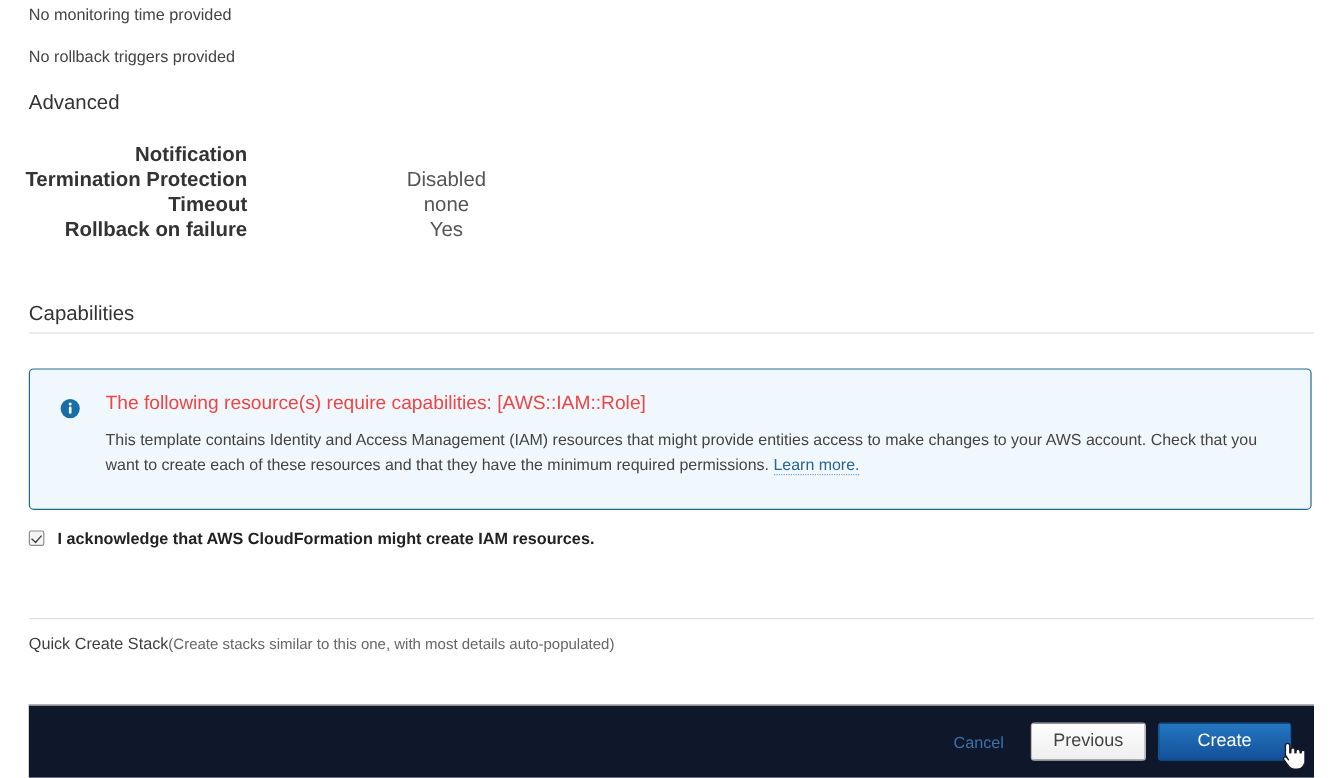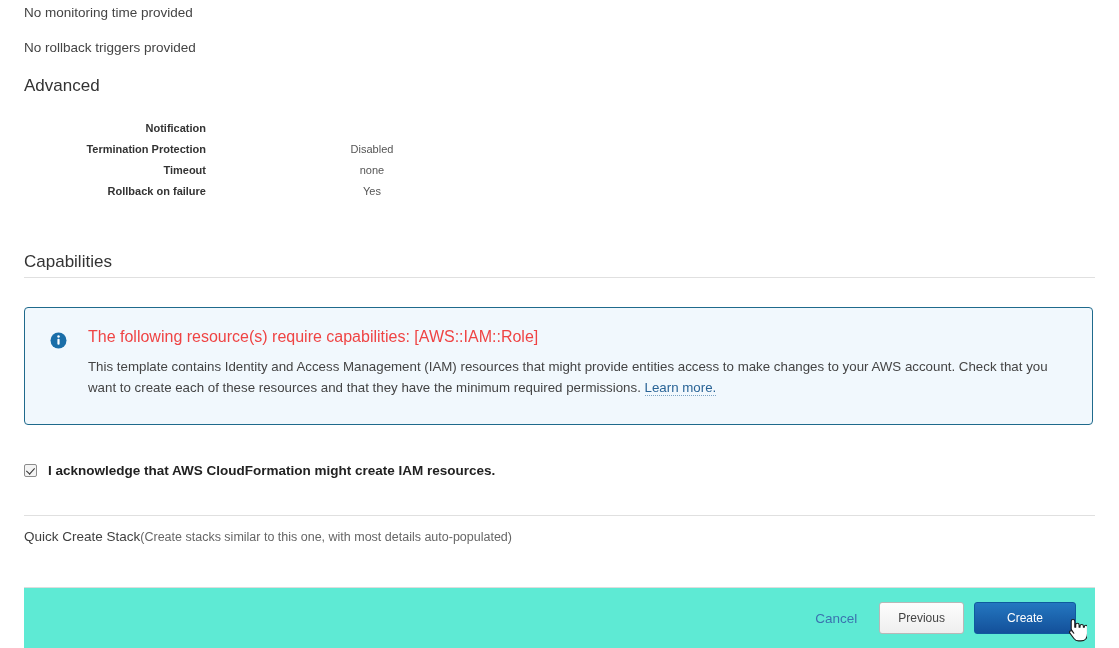--- a/index.html
+++ b/index.html
@@ -48,21 +48,21 @@
     position: absolute;
     left: 0;
     top: 118px;
     width: 520px;
     border-collapse: collapse;
   }
   .kv-table td {
     padding: 0;
     height: 21px;
     vertical-align: top;
-    font-size: 11px;
+    font-size: 17px;
     line-height: 21px;
   }
   .kv-label {
     width: 206px;
     text-align: right;
     font-weight: bold;
     color: #333333;
     padding-right: 0 !important;
     white-space: nowrap;
   }
@@ -129,21 +129,21 @@
     color: #2a6496;
     text-decoration: none;
     border-bottom: 1px dotted #7aa3c4;
     cursor: pointer;
   }
 
   
   .ack-row {
     position: absolute;
     left: 24px;
-    top: 463px;
+    top: 441px;
     display: flex;
     align-items: center;
   }
   .ack-checkbox {
     width: 13px;
     height: 13px;
     box-sizing: border-box;
     border: 1px solid #8c8c8c;
     border-radius: 2px;
     background: #f4f4f4;
@@ -193,40 +193,40 @@
   }
 
   
   .footer-bar {
     position: absolute;
     left: 24px;
     top: 587px;
     width: 1071px;
     height: 61px;
     box-sizing: border-box;
-    background: #5eead4;
+    background: #0f172a;
     border-top: 1px solid #dddddd;
   }
   .footer-actions {
     position: absolute;
     right: 19px;
     top: 14px;
     display: flex;
     align-items: center;
   }
   .btn-cancel {
     font-size: 13.5px;
     color: #3b73af;
     text-decoration: none;
     cursor: pointer;
     margin-right: 22px;
   }
   .btn {
     font-family: "Liberation Sans", sans-serif;
-    font-size: 12px;
+    font-size: 15px;
     height: 32px;
     padding: 0 18px;
     border-radius: 3px;
     box-sizing: border-box;
     cursor: pointer;
     line-height: 30px;
   }
   .btn-previous {
     border: 1px solid #b8b8b8;
     background: linear-gradient(to bottom, #fdfdfd 0%, #eeeeee 100%);

